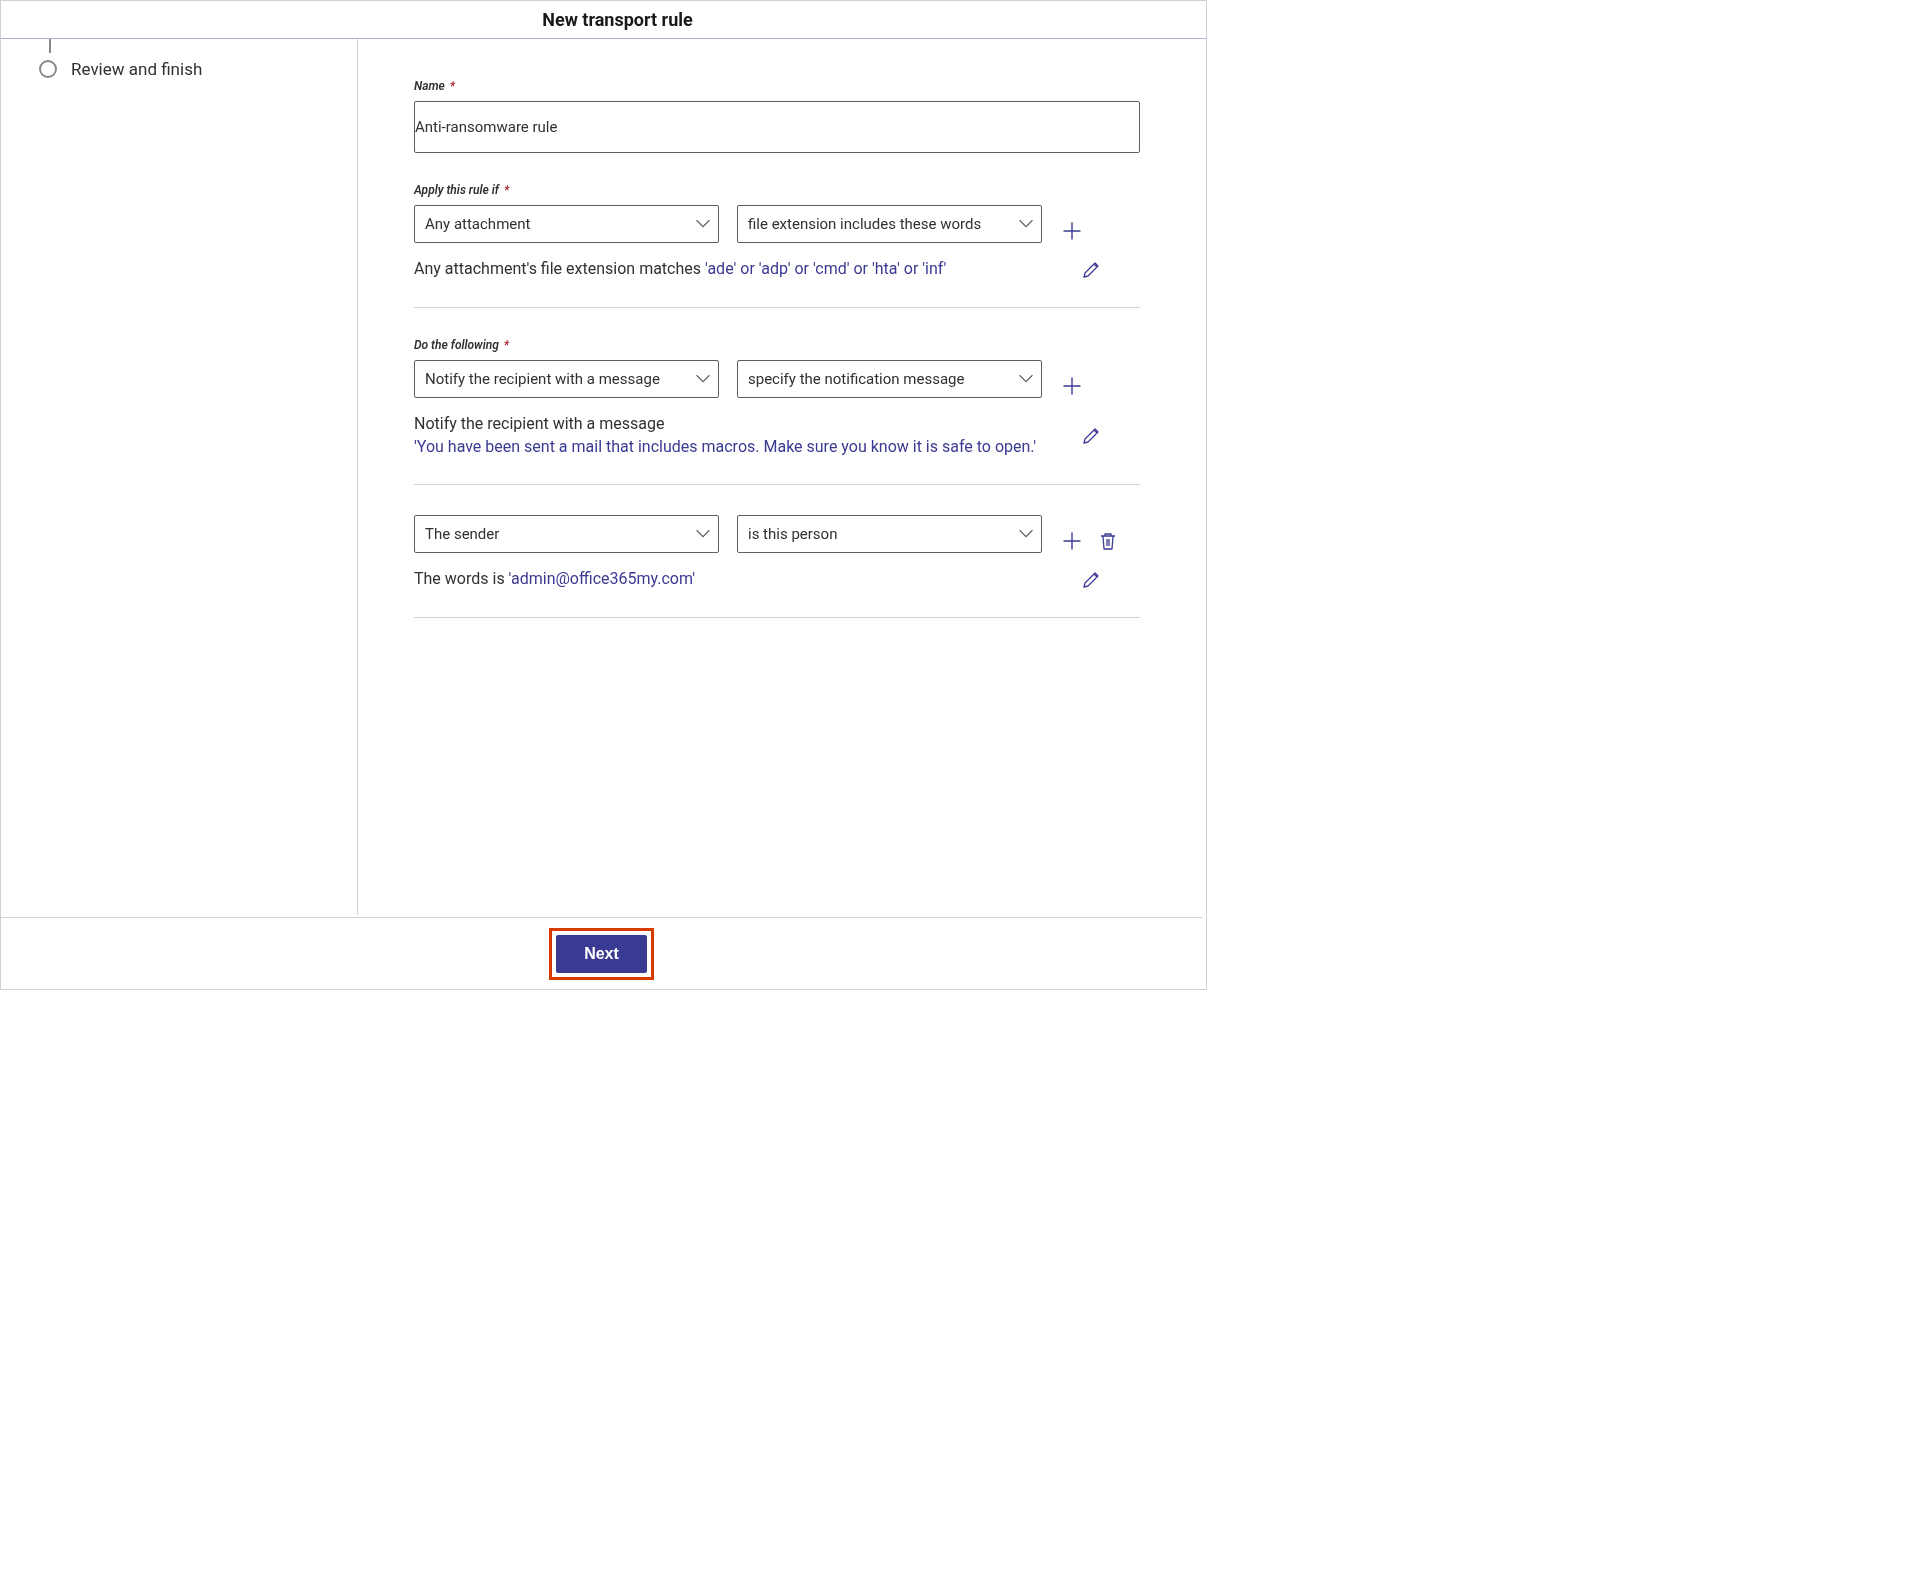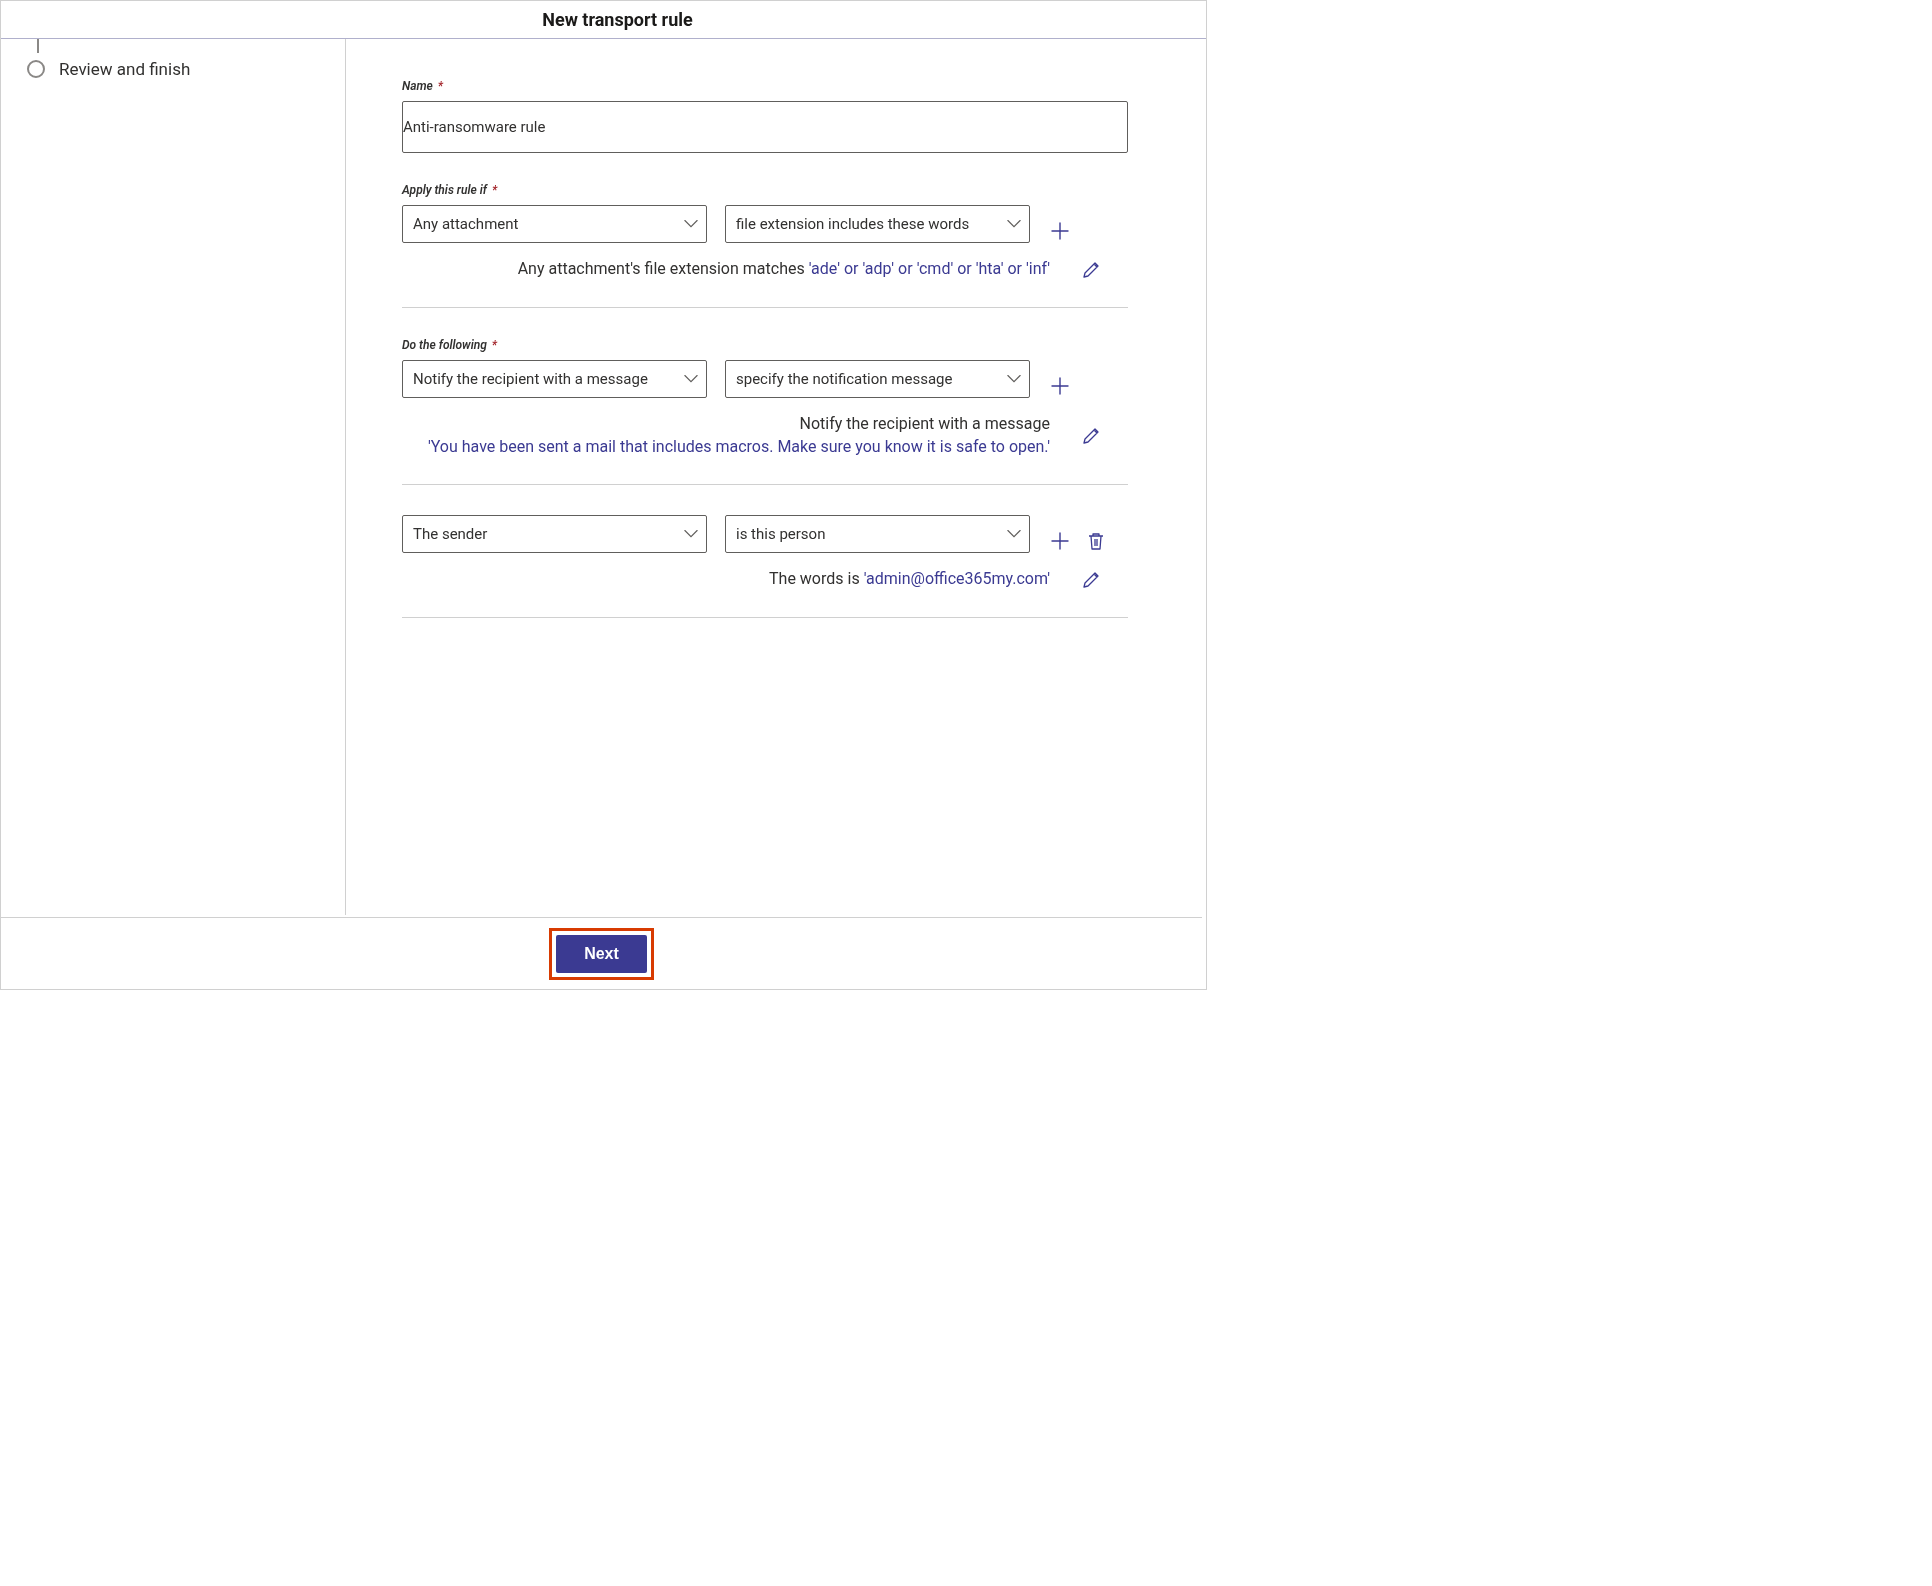--- a/index.html
+++ b/index.html
@@ -25,20 +25,21 @@
   }
   .body {
     display: flex;
     height: calc(100% - 40px - 72px);
     overflow: hidden;
   }
   .sidebar {
     width: 345px;
     border-right: 1px solid #d0d0d0;
     padding-top: 10px;
+    margin-left: 12px;
   }
   .step-item {
     display: flex;
     align-items: center;
     padding: 10px 0 10px 26px;
     cursor: pointer;
     position: relative;
   }
   .step-item .tick-line {
     position: absolute;
@@ -132,21 +133,20 @@
   .icon-col {
     width: 70px;
     display: flex;
     align-items: center;
     gap: 12px;
   }
   .summary-row {
     display: flex;
     margin-top: 14px;
     gap: 30px;
-    text-align: right;
   }
   .summary-text {
     flex: 1;
     width: 628px;
     font-size: 16px;
     color: #323130;
     line-height: 1.45;
   }
   .val-accent { color: #3b3a92; }
   .hr {

